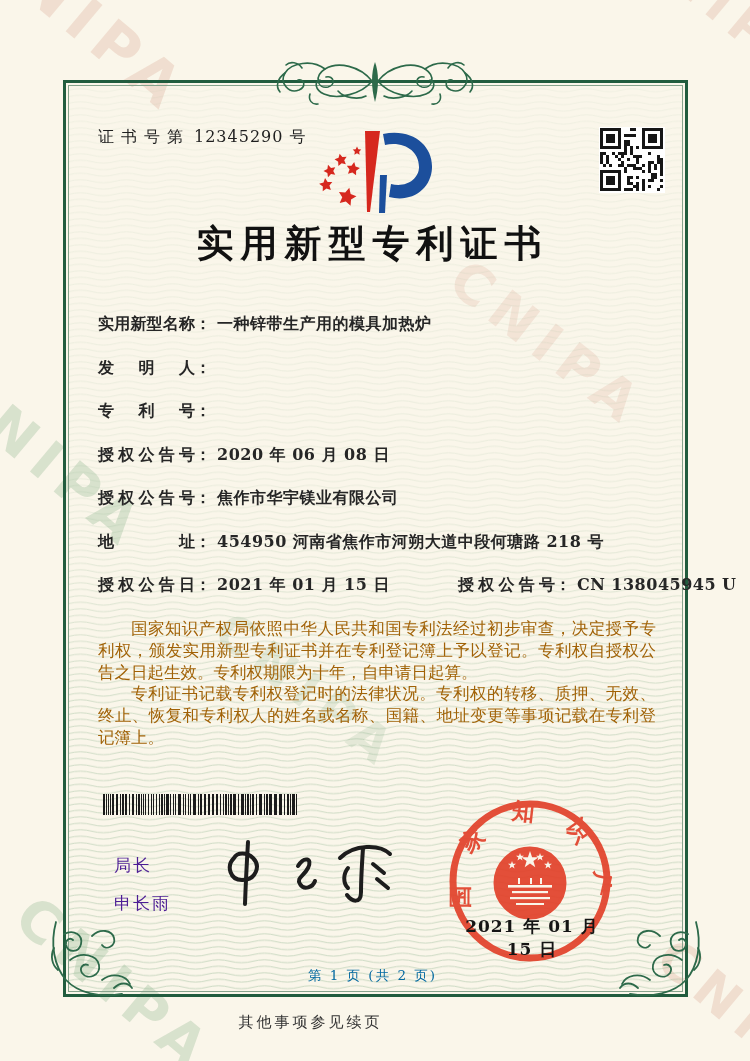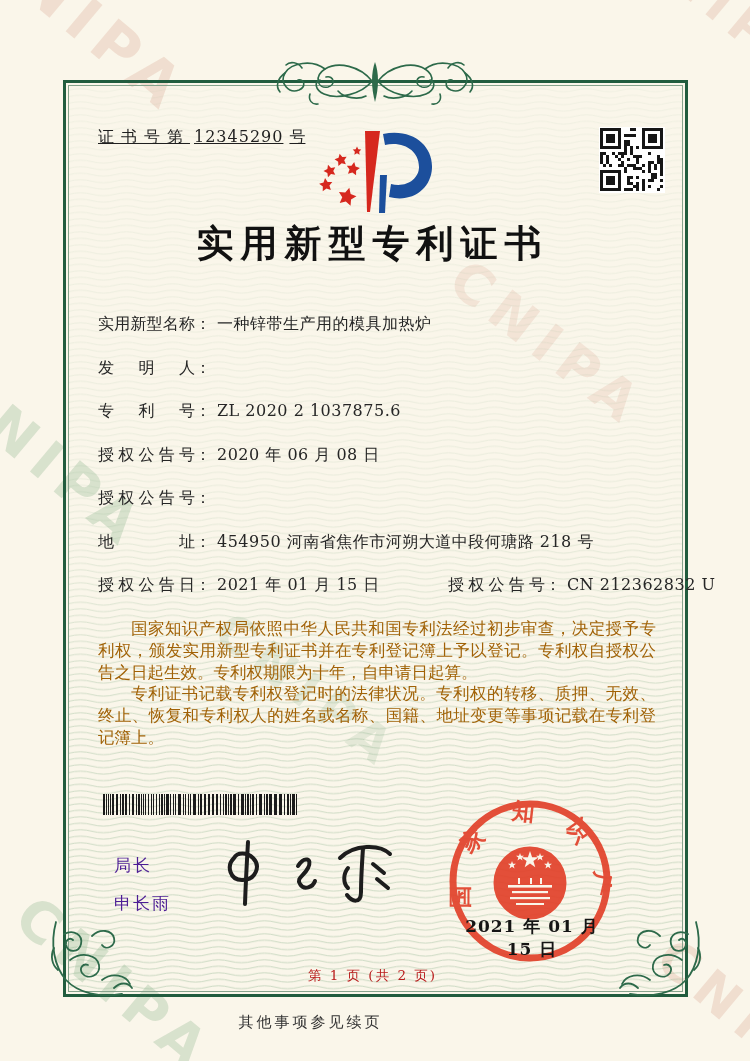--- a/index.html
+++ b/index.html
@@ -29,30 +29,30 @@
   }
   .frame-inner{position:absolute;left:2px;top:2px;right:2px;bottom:2px;border:1px solid #86a38c;}
   .waves{position:absolute;left:69px;top:87px;opacity:.5;
     -webkit-mask-image:linear-gradient(180deg,rgba(0,0,0,.18) 0%,rgba(0,0,0,.30) 45%,rgba(0,0,0,.75) 68%,rgba(0,0,0,.85) 100%);
     mask-image:linear-gradient(180deg,rgba(0,0,0,.18) 0%,rgba(0,0,0,.30) 45%,rgba(0,0,0,.75) 68%,rgba(0,0,0,.85) 100%);
   }
   .orn-top{position:absolute;left:268px;top:56px;}
   .orn-bl{position:absolute;left:44px;top:918px;}
   .orn-br{position:absolute;left:616px;top:918px;transform:scaleX(-1);}
   
-  .cert-no{position:absolute;left:98px;top:127px;font-size:16px;color:#1f1f1f;text-decoration:underline;}
+  .cert-no{position:absolute;left:98px;top:127px;font-size:16px;color:#1f1f1f;}
   .cert-no .pfx{letter-spacing:7px;margin-right:4px;}
   .cert-no .num{letter-spacing:1px;margin-right:6px;}
   .logo{position:absolute;left:300px;top:131px;}
   .qr{position:absolute;left:599px;top:127px;width:64px;height:64px;background:#fff;padding:1px;}
   .title{
     position:absolute;left:63px;top:219px;width:619px;text-align:center;
     font-size:37px;font-weight:700;letter-spacing:7px;color:#111;
   }
-  .fields{position:absolute;left:98px;top:314px;width:558px;font-size:16px;color:#262626;}
+  .fields{position:absolute;left:98px;top:314px;width:558px;font-size:16px;color:#262626;font-weight:bold;}
   .frow{display:flex;margin-bottom:24.5px;line-height:19px;white-space:nowrap;}
   .f-label{display:inline-block;width:97px;text-align:justify;text-align-last:justify;flex:none;}
   .f-colon{flex:none;}
   .f-value{margin-left:6px;letter-spacing:.5px;}
   .grant-gap{width:68px;flex:none;}
   .paras{
     position:absolute;left:98px;top:618px;width:558px;
     font-size:16.5px;line-height:21.8px;color:#a16207;text-align:justify;
   }
   .paras p{margin:0;text-indent:2em;}
@@ -63,21 +63,21 @@
     font-size:17px;color:#4c1d95;line-height:38px;letter-spacing:2px;
   }
   .signature{position:absolute;left:212px;top:834px;}
   .seal{position:absolute;left:448px;top:799px;width:164px;height:164px;}
   .seal-date{
     position:absolute;left:452px;top:915px;width:160px;text-align:center;
     font-size:17px;font-weight:700;color:#151515;letter-spacing:1px;z-index:3;
   }
   .page-info{
     position:absolute;left:63px;top:967px;width:619px;text-align:center;
-    font-size:13.5px;color:#b91c1c;letter-spacing:2px;
+    font-size:13.5px;color:#0369a1;letter-spacing:2px;
   }
   .cont-note{
     position:absolute;left:0;top:1013px;width:621px;text-align:center;
     font-size:15px;color:#333;letter-spacing:3px;
   }
 </style>
 </head>
 <body>
 
 <div class="page">
@@ -369,44 +369,44 @@
         <span class="f-colon">：</span>
       <span class="f-value">一种锌带生产用的模具加热炉</span>
     </div>
     <div class="frow">
       <span class="f-label">发明人</span>
         <span class="f-colon">：</span>
     </div>
     <div class="frow">
       <span class="f-label">专利号</span>
         <span class="f-colon">：</span>
-      <span class="f-value">ZL 2020 2 1037875.6</span>
     </div>
     <div class="frow">
       <span class="f-label">授权公告号</span>
         <span class="f-colon">：</span>
       <span class="f-value">2020 年 06 月 08 日</span>
     </div>
     <div class="frow">
       <span class="f-label">授权公告号</span>
         <span class="f-colon">：</span>
+      <span class="f-value">焦作市华宇镁业有限公司</span>
     </div>
     <div class="frow">
       <span class="f-label">地址</span>
         <span class="f-colon">：</span>
       <span class="f-value">454950 河南省焦作市河朔大道中段何瑭路 218 号</span>
     </div>
     <div class="frow">
       <span class="f-label">授权公告日</span>
         <span class="f-colon">：</span>
       <span class="f-value">2021 年 01 月 15 日</span>
       <span class="grant-gap"></span>
       <span class="f-label">授权公告号</span>
         <span class="f-colon">：</span>
-      <span class="f-value">CN 212362832 U</span>
+      <span class="f-value">CN 138045945 U</span>
     </div>
   </div>
 
   <div class="paras">
     <p>国家知识产权局依照中华人民共和国专利法经过初步审查，决定授予专利权，颁发实用新型专利证书并在专利登记簿上予以登记。专利权自授权公告之日起生效。专利权期限为十年，自申请日起算。</p>
     <p>专利证书记载专利权登记时的法律状况。专利权的转移、质押、无效、终止、恢复和专利权人的姓名或名称、国籍、地址变更等事项记载在专利登记簿上。</p>
   </div>
 
   <svg class="barcode" id="barcode" width="197" height="21">
       <rect x="0" y="0" width="2" height="21" fill="#1b1b1b"></rect>

